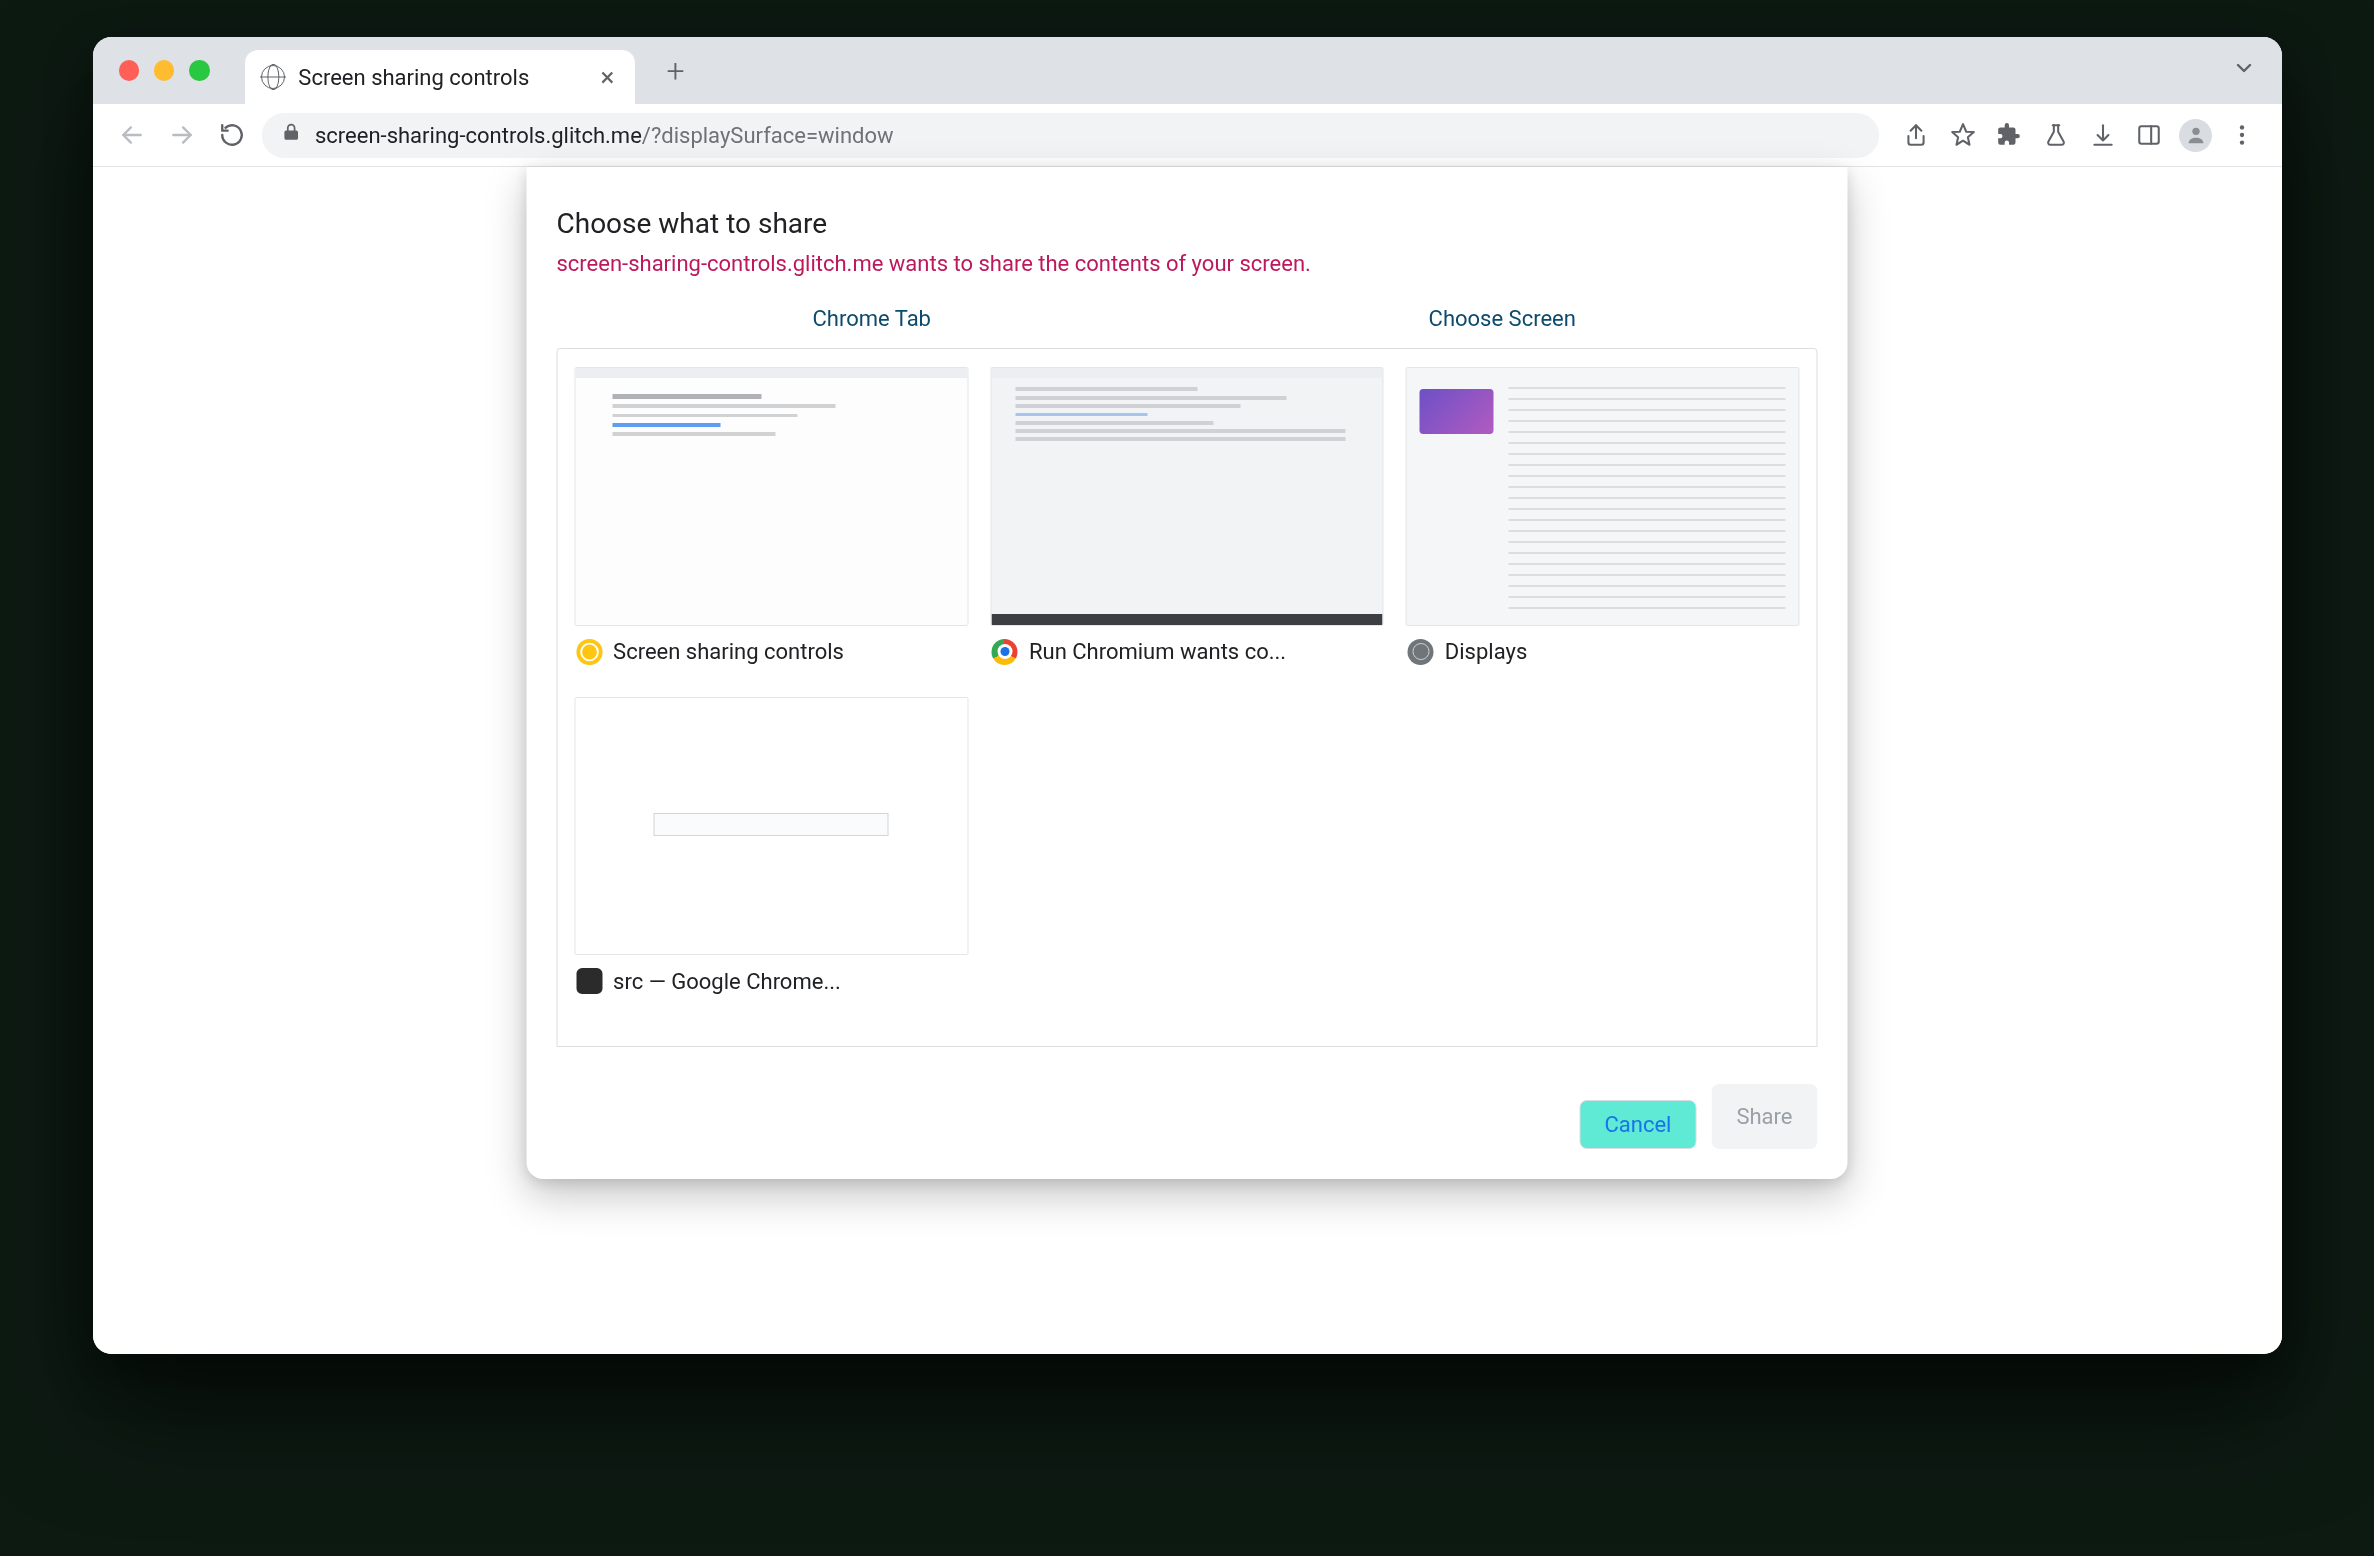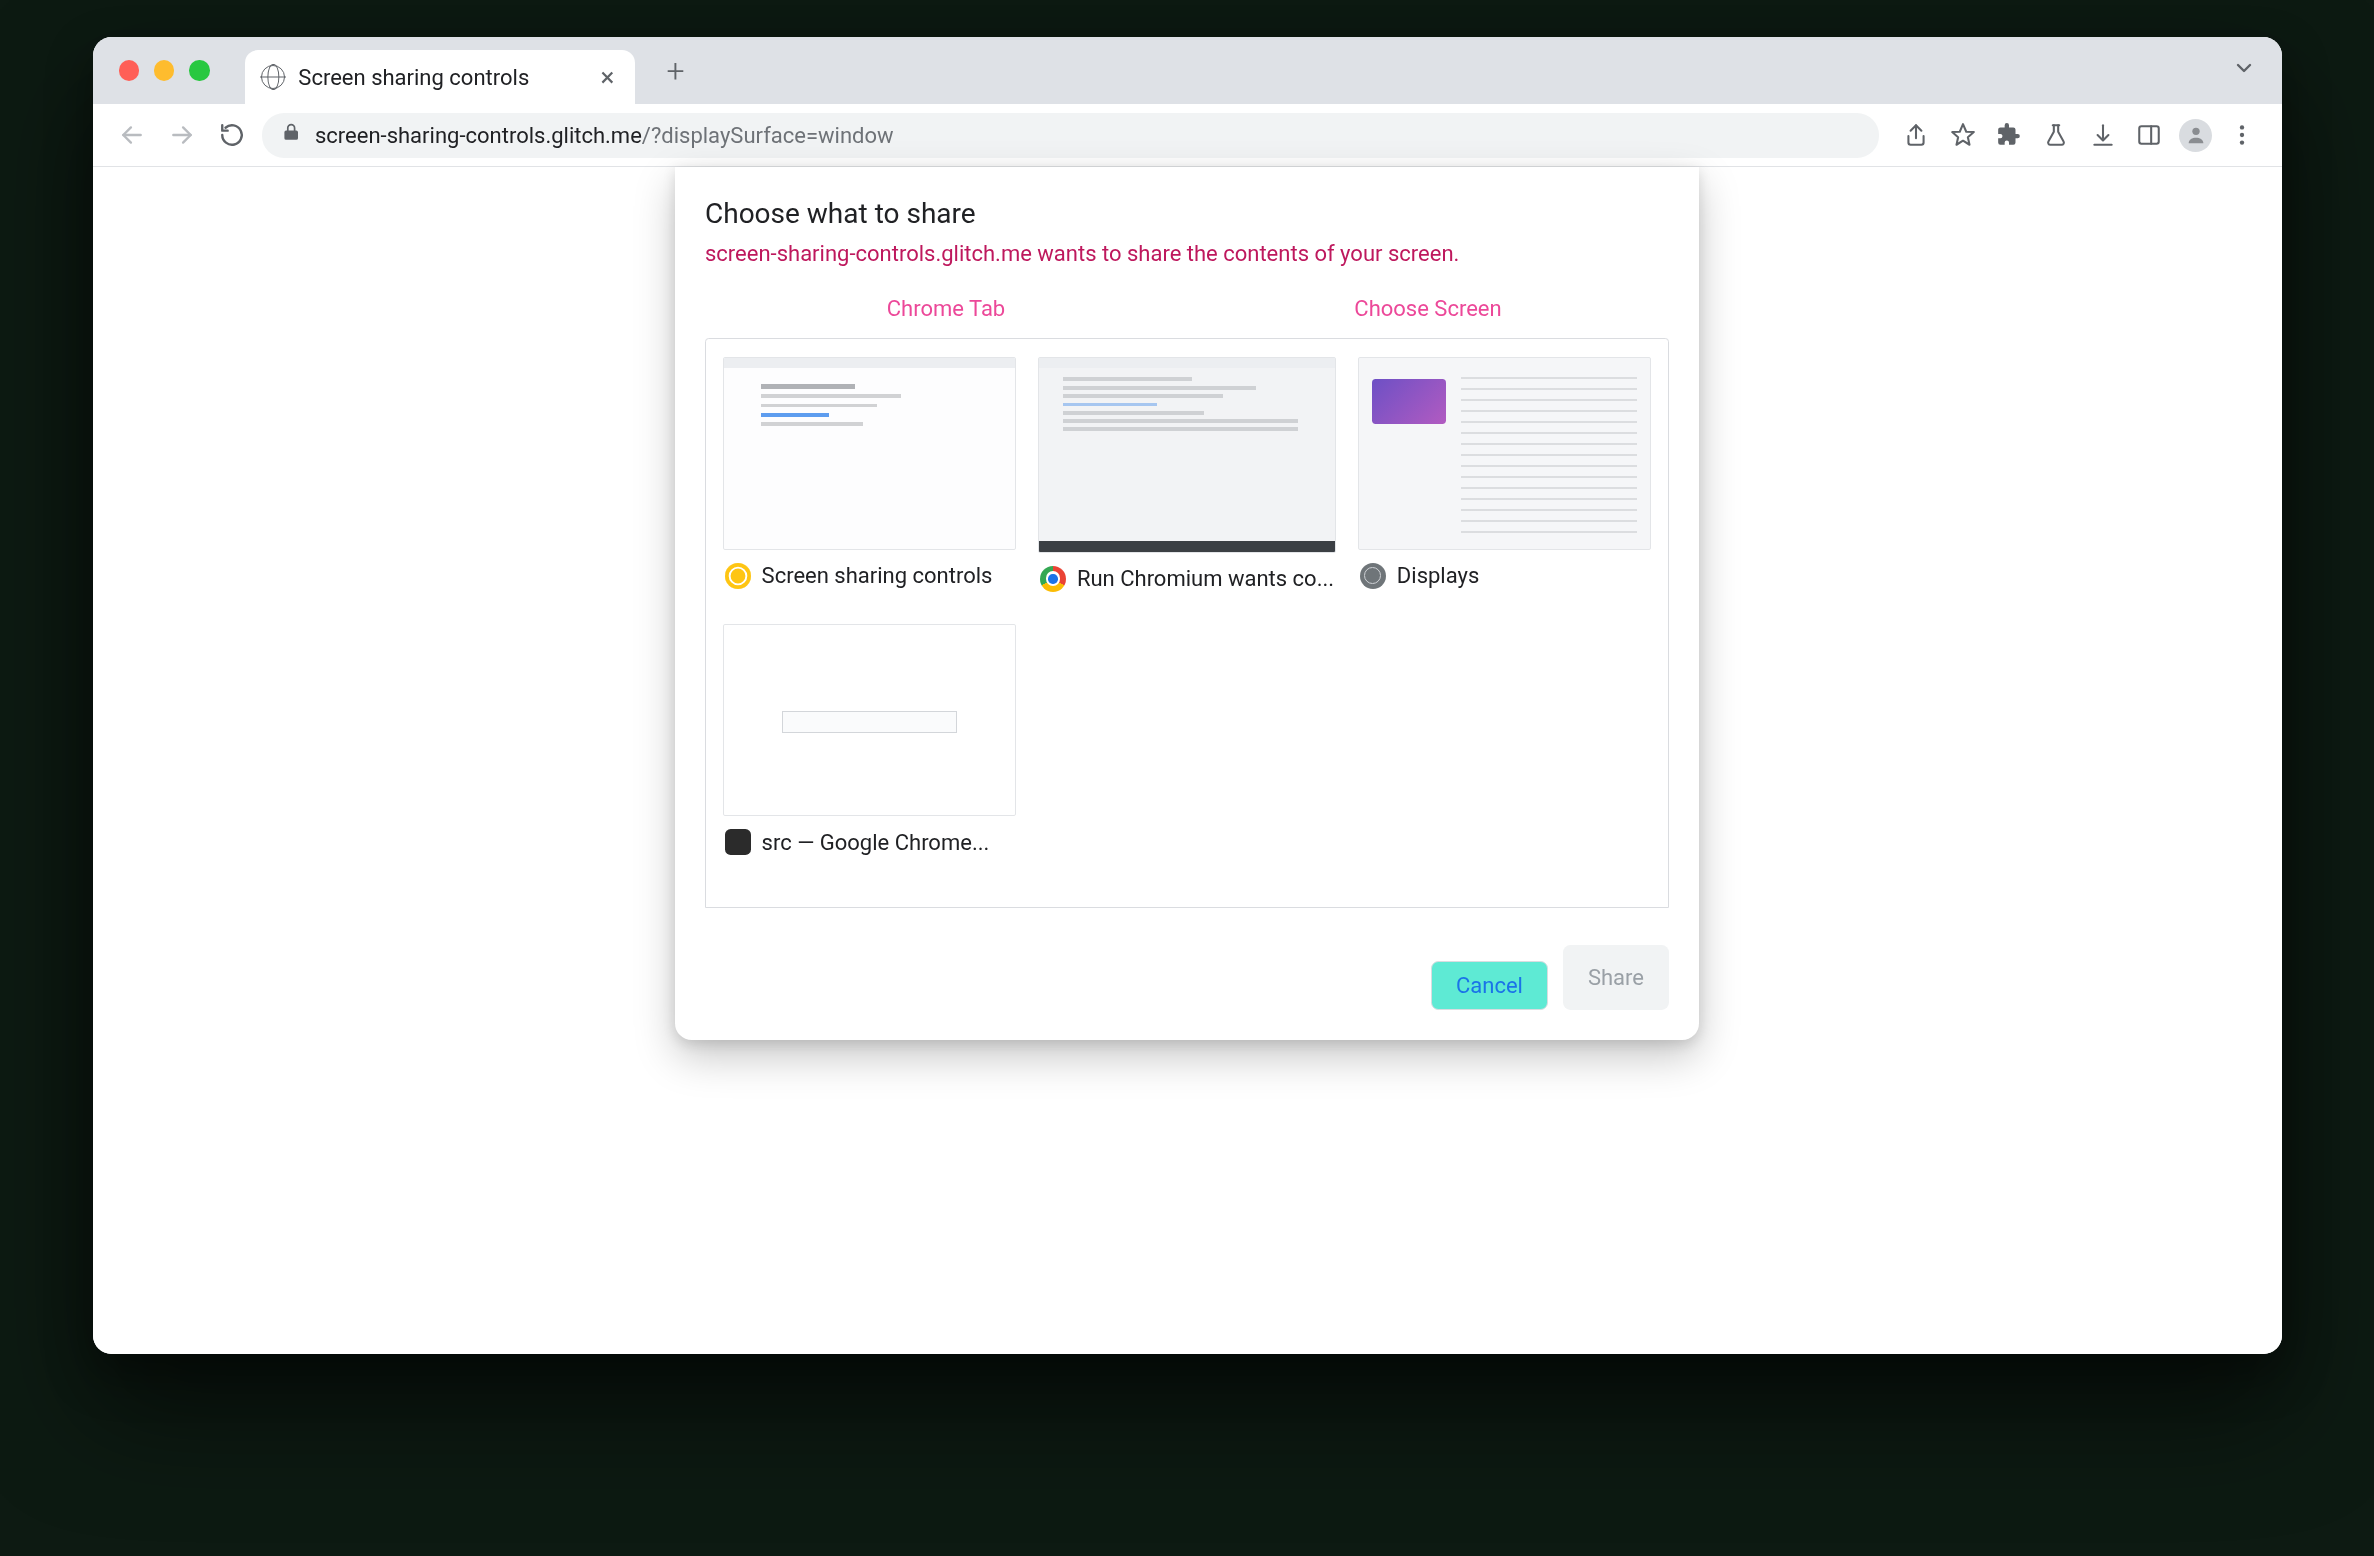--- a/index.html
+++ b/index.html
@@ -108,34 +108,34 @@
   .avatar { width:33px; height:33px; border-radius:50%; background:#d9dce0; display:flex; align-items:center; justify-content:center; }
   .avatar svg { width:22px; height:22px; fill:#8a8d91; }
   
   .content { background:#fff; min-height:1187px; position:relative; }
   
   .dialog {
     position:absolute;
     top:0;
     left:50%;
     transform:translateX(-50%);
-    width:1024px;
+    width:1321px;
     background:#fff;
     border-radius:0 0 16.7px 16.7px;
     box-shadow: 0 16.7px 41px rgba(0,0,0,.22), 0 3.7px 13px rgba(0,0,0,.12);
-    padding: 30px 0 22px 0;
+    padding: 40px 0 22px 0;
     overflow:hidden;
   }
   .dialog-title { font-size:28px; color:#202124; padding: 0 30px 11px 30px; }
   .dialog-sub { font-size:22px; color:#be185d; padding: 0 30px 16.7px 30px; }
   .picker-tabs {
     display:flex; padding: 0 30px;
   }
   .ptab {
-    flex:1; text-align:center; font-size:22px; color:#ec4899;
+    flex:1; text-align:center; font-size:22px; color:#0c4a6e;
     padding: 13px 0 15px 0; border-bottom:2.8px solid transparent;
     cursor:pointer;
   }
   .ptab.active { color:#1a73e8; border-bottom-color:#1a73e8; }
   .picker-panel {
     border:0.9px solid #dadce0; border-radius:3.7px 3.7px 0 0;
     margin: 0 30px;
     padding: 18.6px 16.7px 52px 16.7px;
     display:grid;
     grid-template-columns: repeat(3, 1fr);

